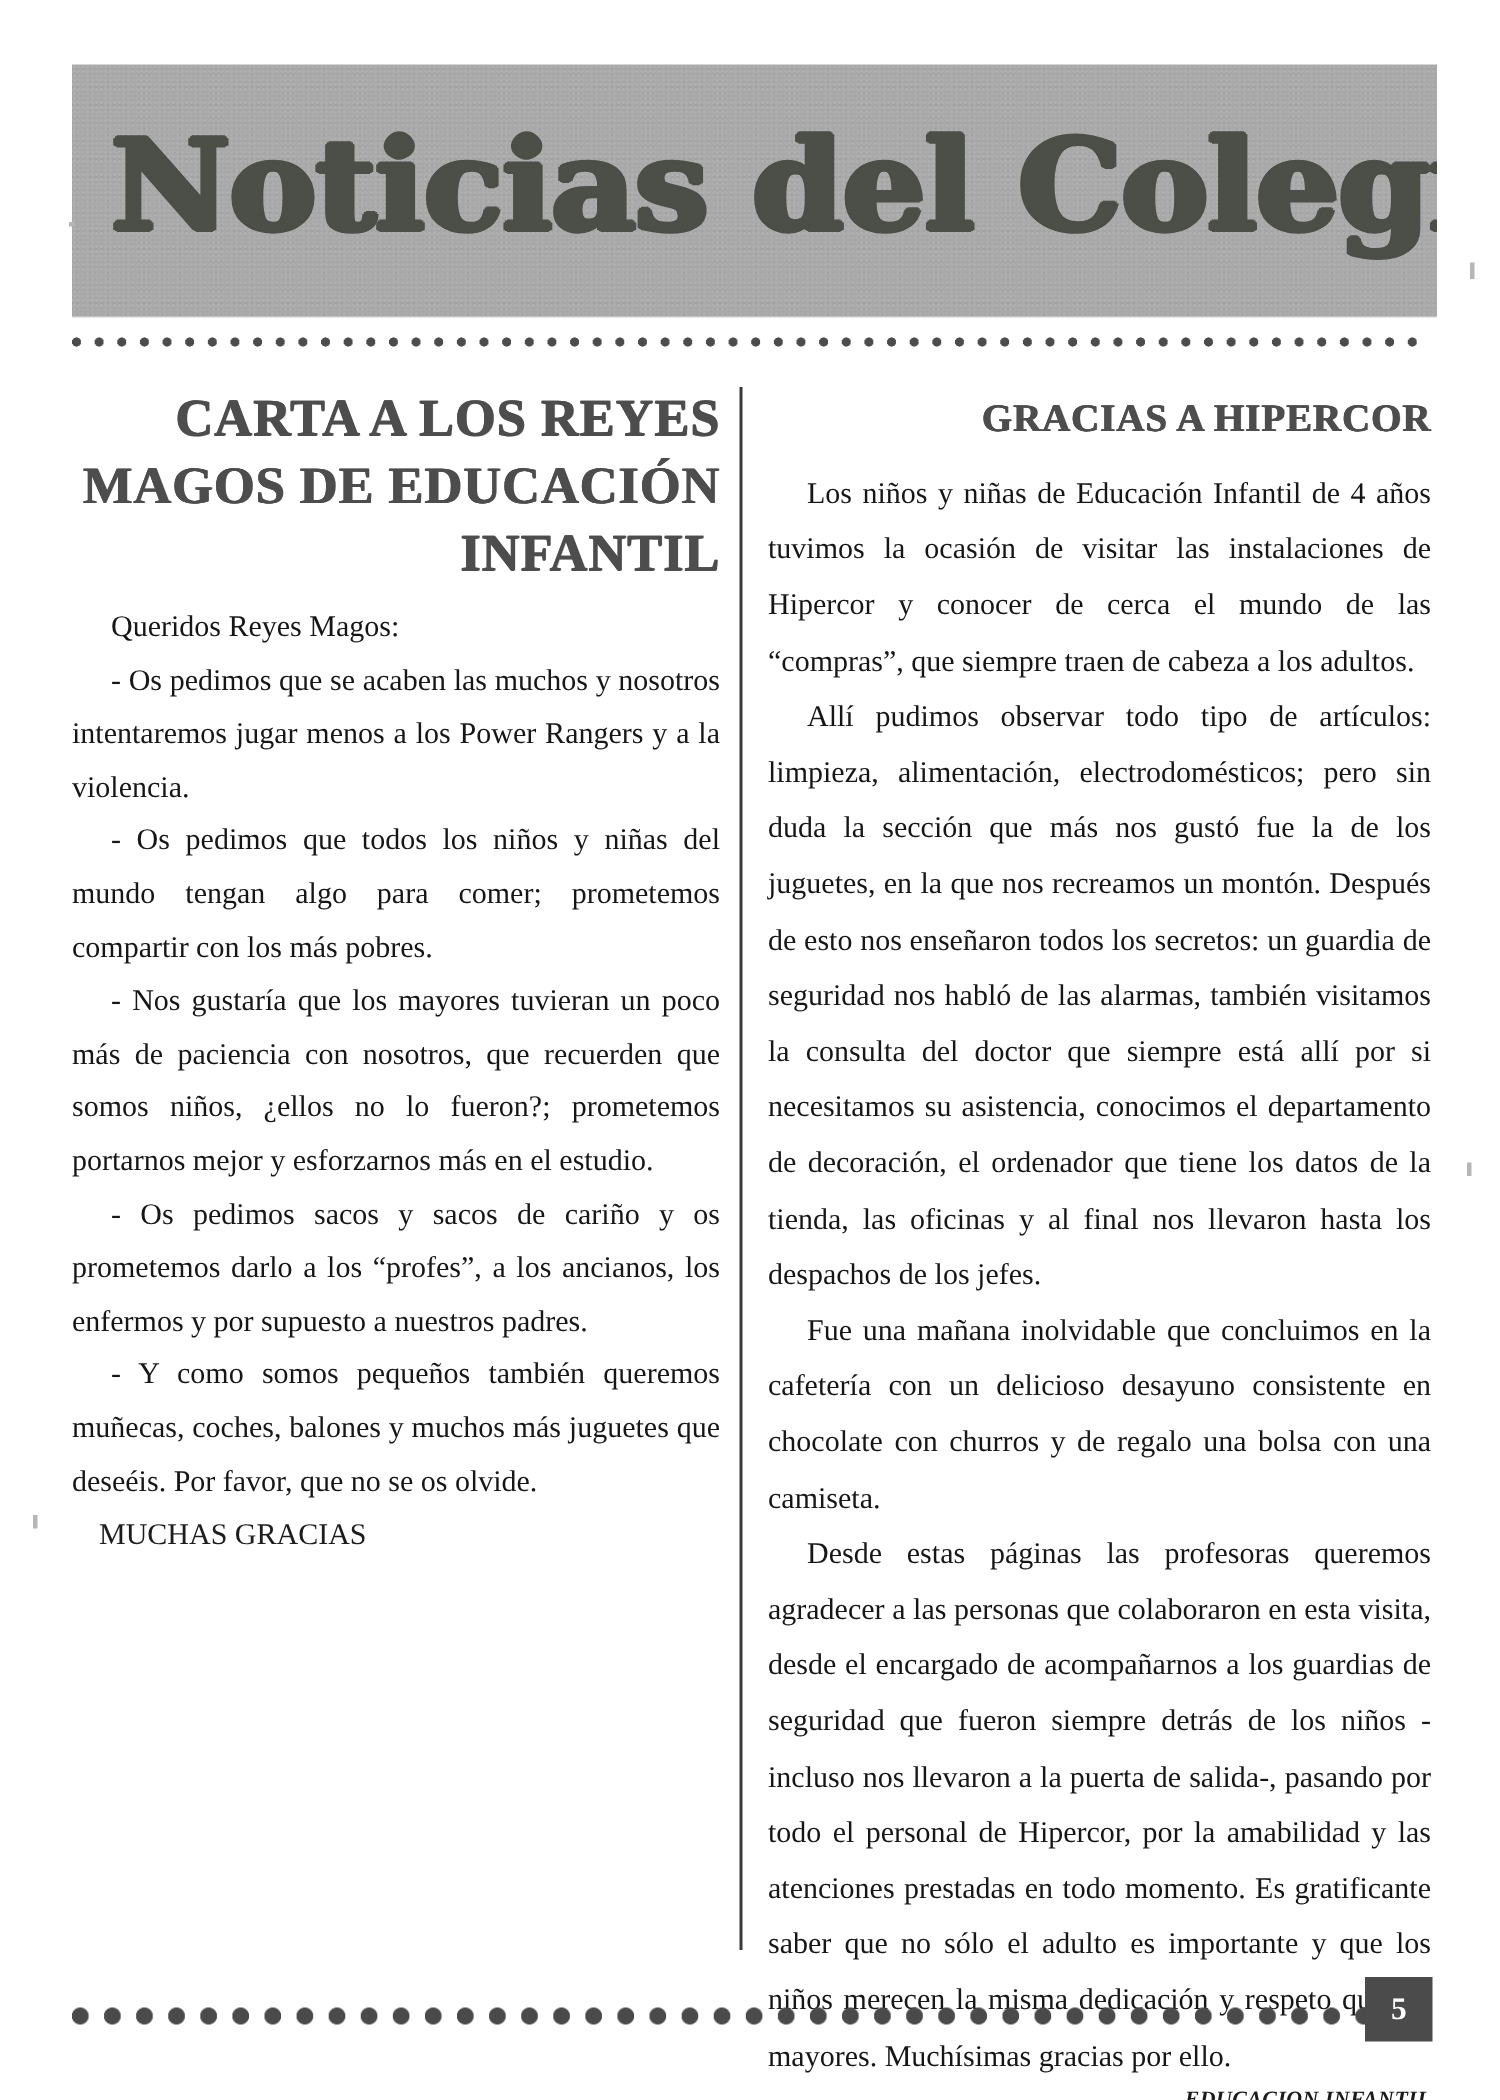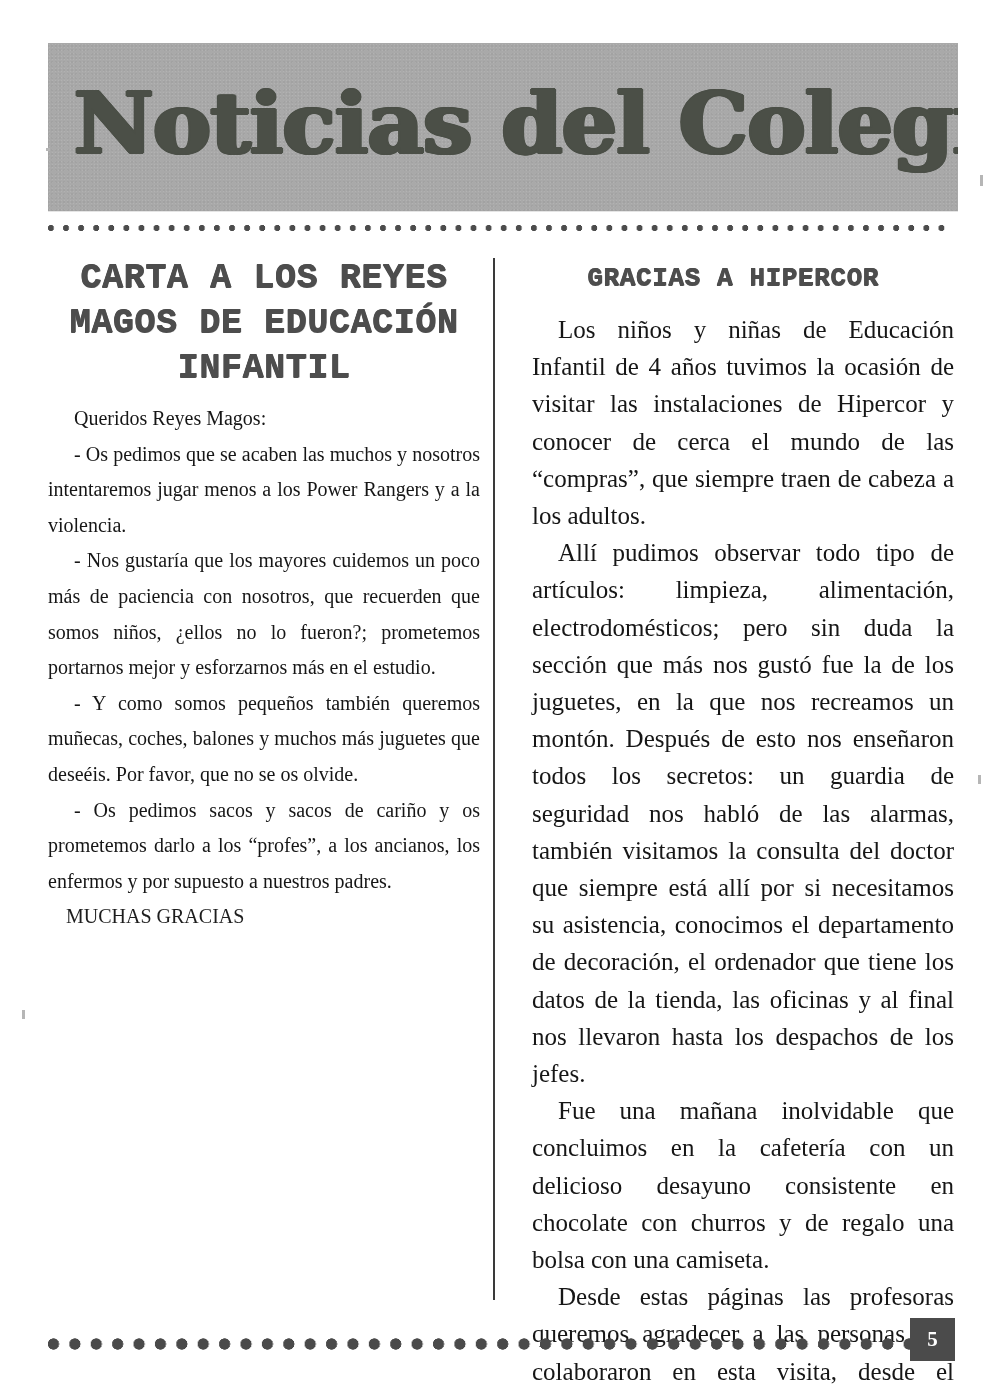--- a/index.html
+++ b/index.html
@@ -90,45 +90,44 @@
     position: absolute;
     left: 493px;
     top: 258px;
     width: 2px;
     height: 1042px;
     background: #3a3a3a;
   }
 
   
   .headline {
-    font-family: Liberation Mono, monospace;
+    font-family: Liberation Serif, serif;
     font-weight: 700;
     font-size: 35px;
     line-height: 45px;
     letter-spacing: 0.6px;
     color: #4d4d4d;
-    text-align: center;
+    text-align: right;
     margin: 0 0 10px 0;
     text-shadow: 0.6px 0 0 #4d4d4d, 0 0.5px 0 #4d4d4d, 0.8px 0.5px 0 rgba(0,0,0,0.22);
   }
   .headline-right { font-size: 26px; }
 
   
   .para {
     font-family: "Liberation Serif", serif;
     font-size: 20px;
     line-height: 35.6px;
     margin: 0;
     text-indent: 26px;
     color: #161616;
   }
   .col-right .para {
-    font-size: 25px;
+    font-size: 20px;
     line-height: 37.2px;
-    margin-left: 20px;
   }
 
   .closing {
     font-family: "Liberation Serif", serif;
     font-size: 20px;
     line-height: 35.6px;
     text-indent: 18px;
     margin: 0;
     text-align: left;
   }
@@ -183,23 +182,24 @@
 
 <div class="dotrule dotrule-top"></div>
 
 <div class="col-divider"></div>
 
 <div class="col col-left">
   <h2 class="headline">CARTA A LOS REYES MAGOS DE EDUCACIÓN INFANTIL</h2>
 
   <p class="para">Queridos Reyes Magos:</p>
   <p class="para">- Os pedimos que se acaben las muchos y nosotros intentaremos jugar menos a los Power Rangers y a la violencia.</p>
-  <p class="para">- Nos gustaría que los mayores cuidemos un poco más de paciencia con nosotros, que recuerden que somos niños, ¿ellos no lo fueron?; prometemos portarnos mejor y esforzarnos más en el estudio.</p>
+  <p class="para">- Os pedimos que todos los niños y niñas del mundo tengan algo para comer; prometemos compartir con los más pobres.</p>
+  <p class="para">- Nos gustaría que los mayores tuvieran un poco más de paciencia con nosotros, que recuerden que somos niños, ¿ellos no lo fueron?; prometemos portarnos mejor y esforzarnos más en el estudio.</p>
+  <p class="para">- Os pedimos sacos y sacos de cariño y os prometemos darlo a los “profes”, a los ancianos, los enfermos y por supuesto a nuestros padres.</p>
   <p class="para">- Y como somos pequeños también queremos muñecas, coches, balones y muchos más juguetes que deseéis. Por favor, que no se os olvide.</p>
-  <p class="para">- Os pedimos sacos y sacos de cariño y os prometemos darlo a los “profes”, a los ancianos, los enfermos y por supuesto a nuestros padres.</p>
 
   <p class="closing">MUCHAS GRACIAS</p>
 
 </div>
 
 <div class="col col-right">
   <h2 class="headline headline-right">GRACIAS A HIPERCOR</h2>
 
   <p class="para">Los niños y niñas de Educación Infantil de 4 años tuvimos la ocasión de visitar las instalaciones de Hipercor y conocer de cerca el mundo de las “compras”, que siempre traen de cabeza a los adultos.</p>
   <p class="para">Allí pudimos observar todo tipo de artículos: limpieza, alimentación, electrodomésticos; pero sin duda la sección que más nos gustó fue la de los juguetes, en la que nos recreamos un montón. Después de esto nos enseñaron todos los secretos: un guardia de seguridad nos habló de las alarmas, también visitamos la consulta del doctor que siempre está allí por si necesitamos su asistencia, conocimos el departamento de decoración, el ordenador que tiene los datos de la tienda, las oficinas y al final nos llevaron hasta los despachos de los jefes.</p>

